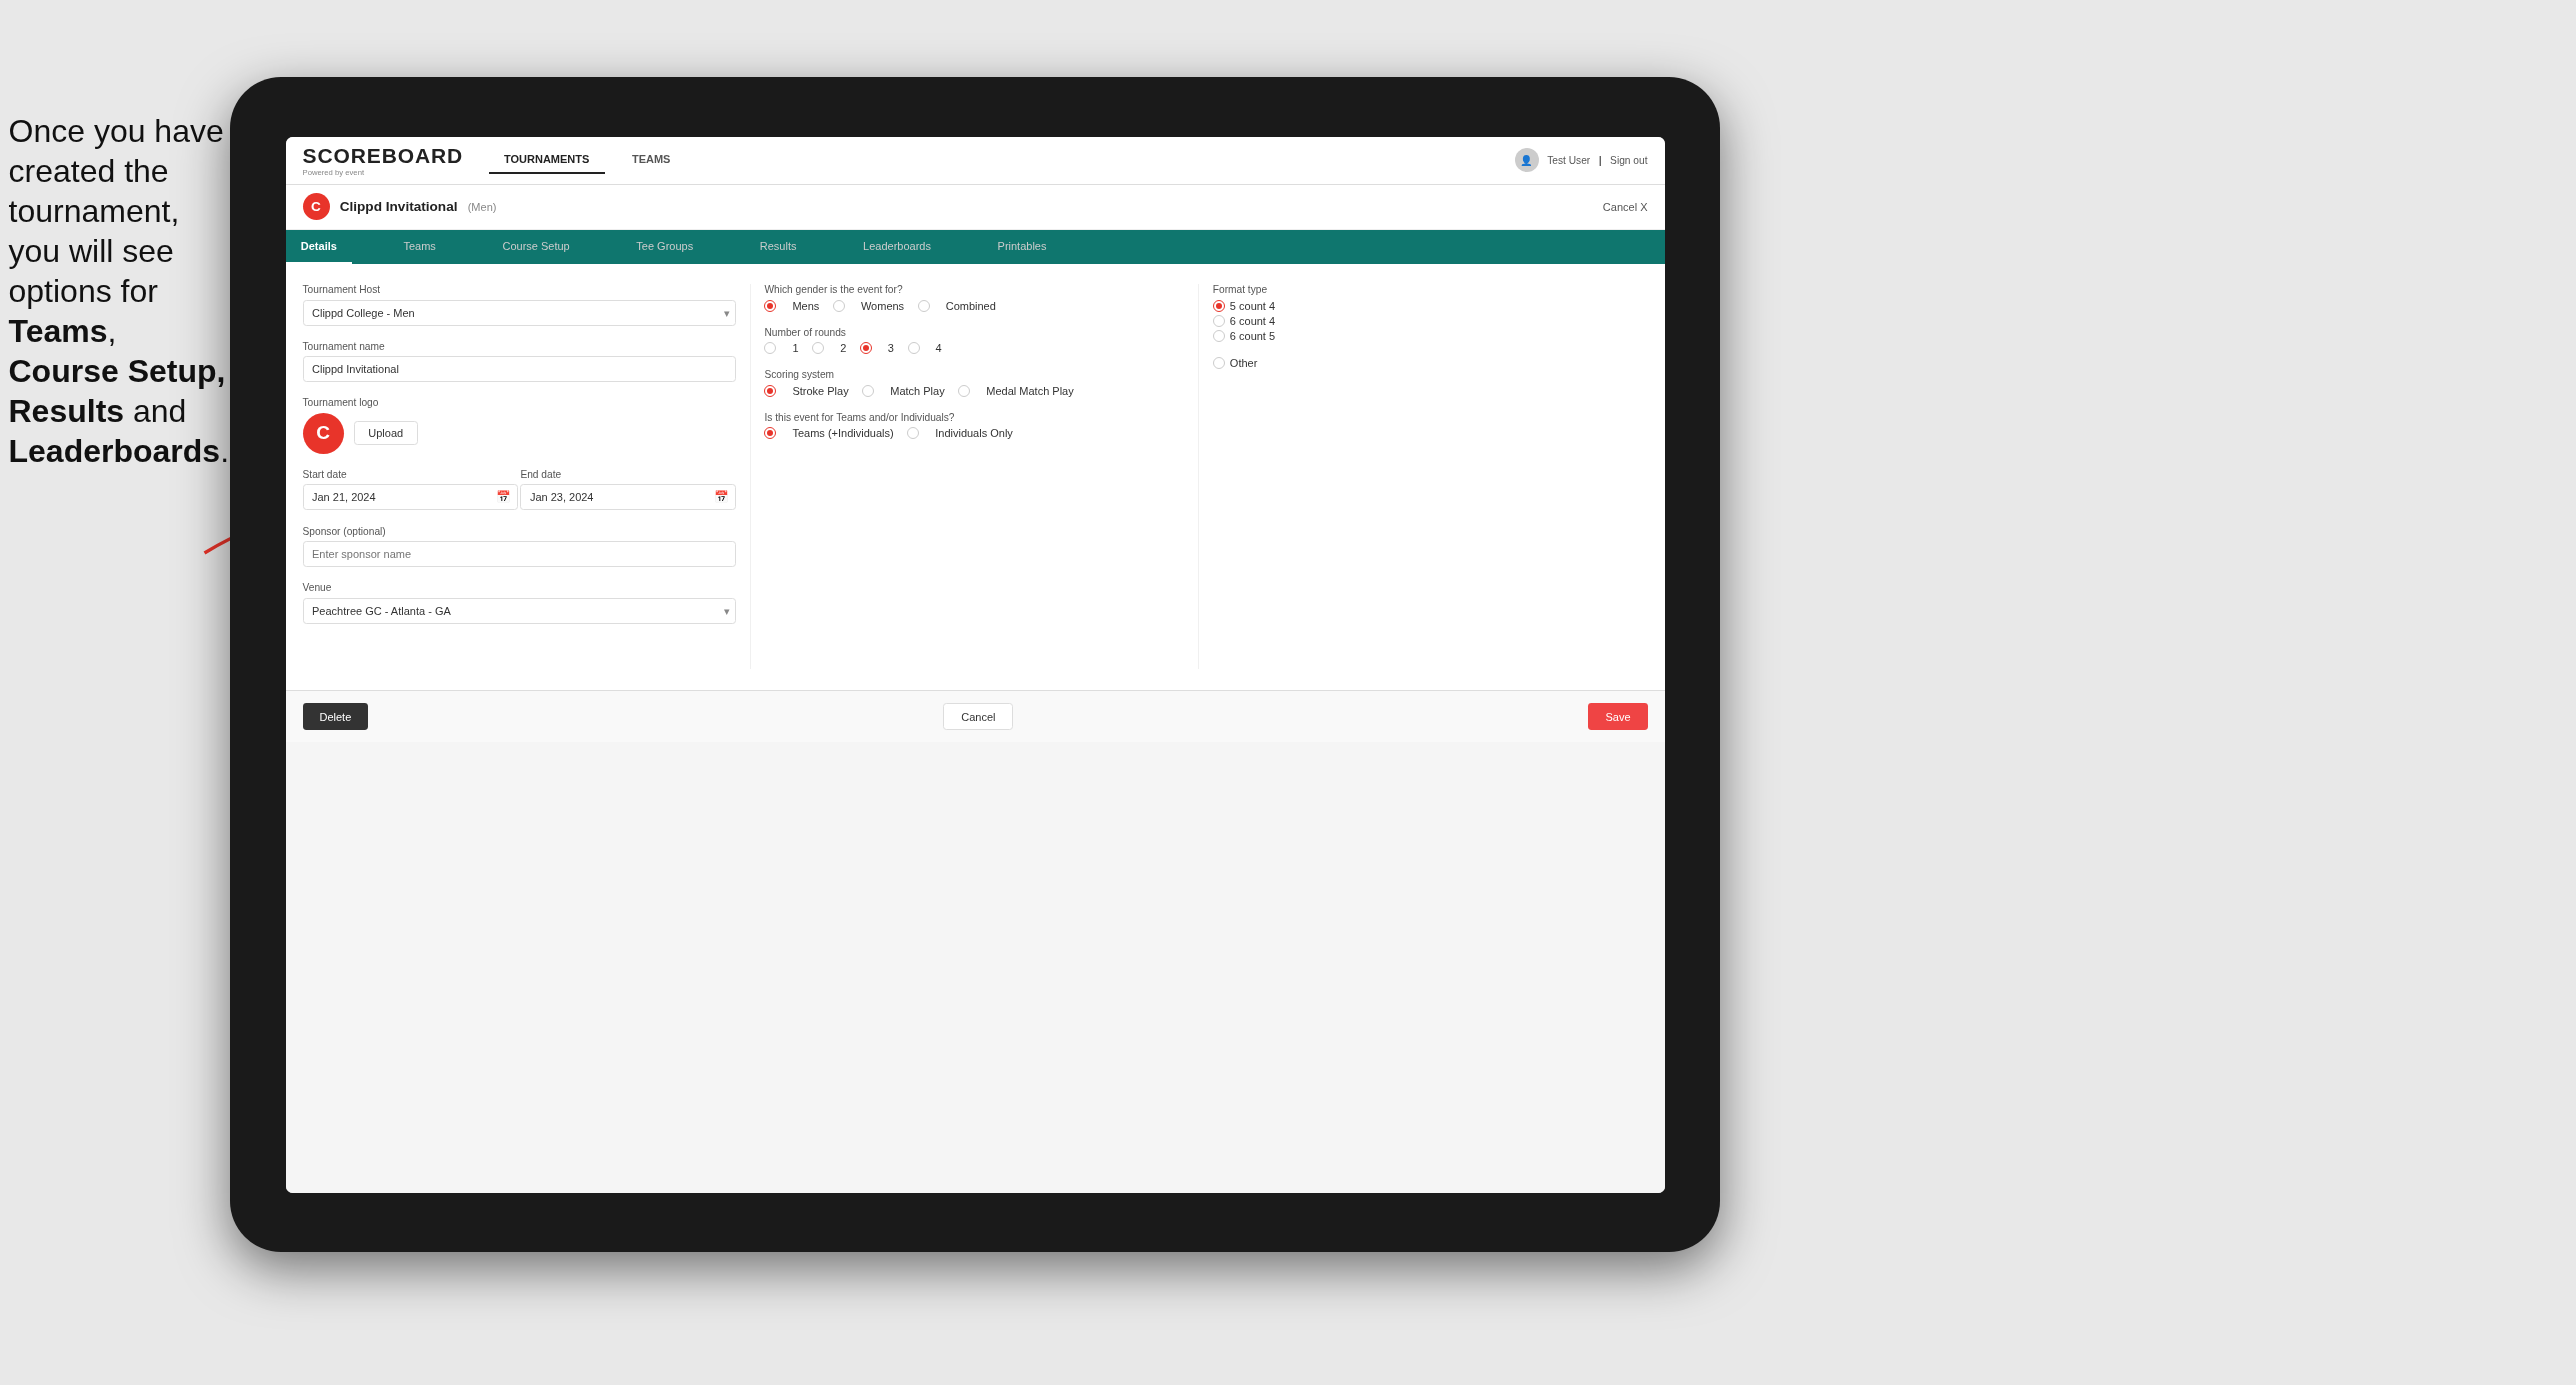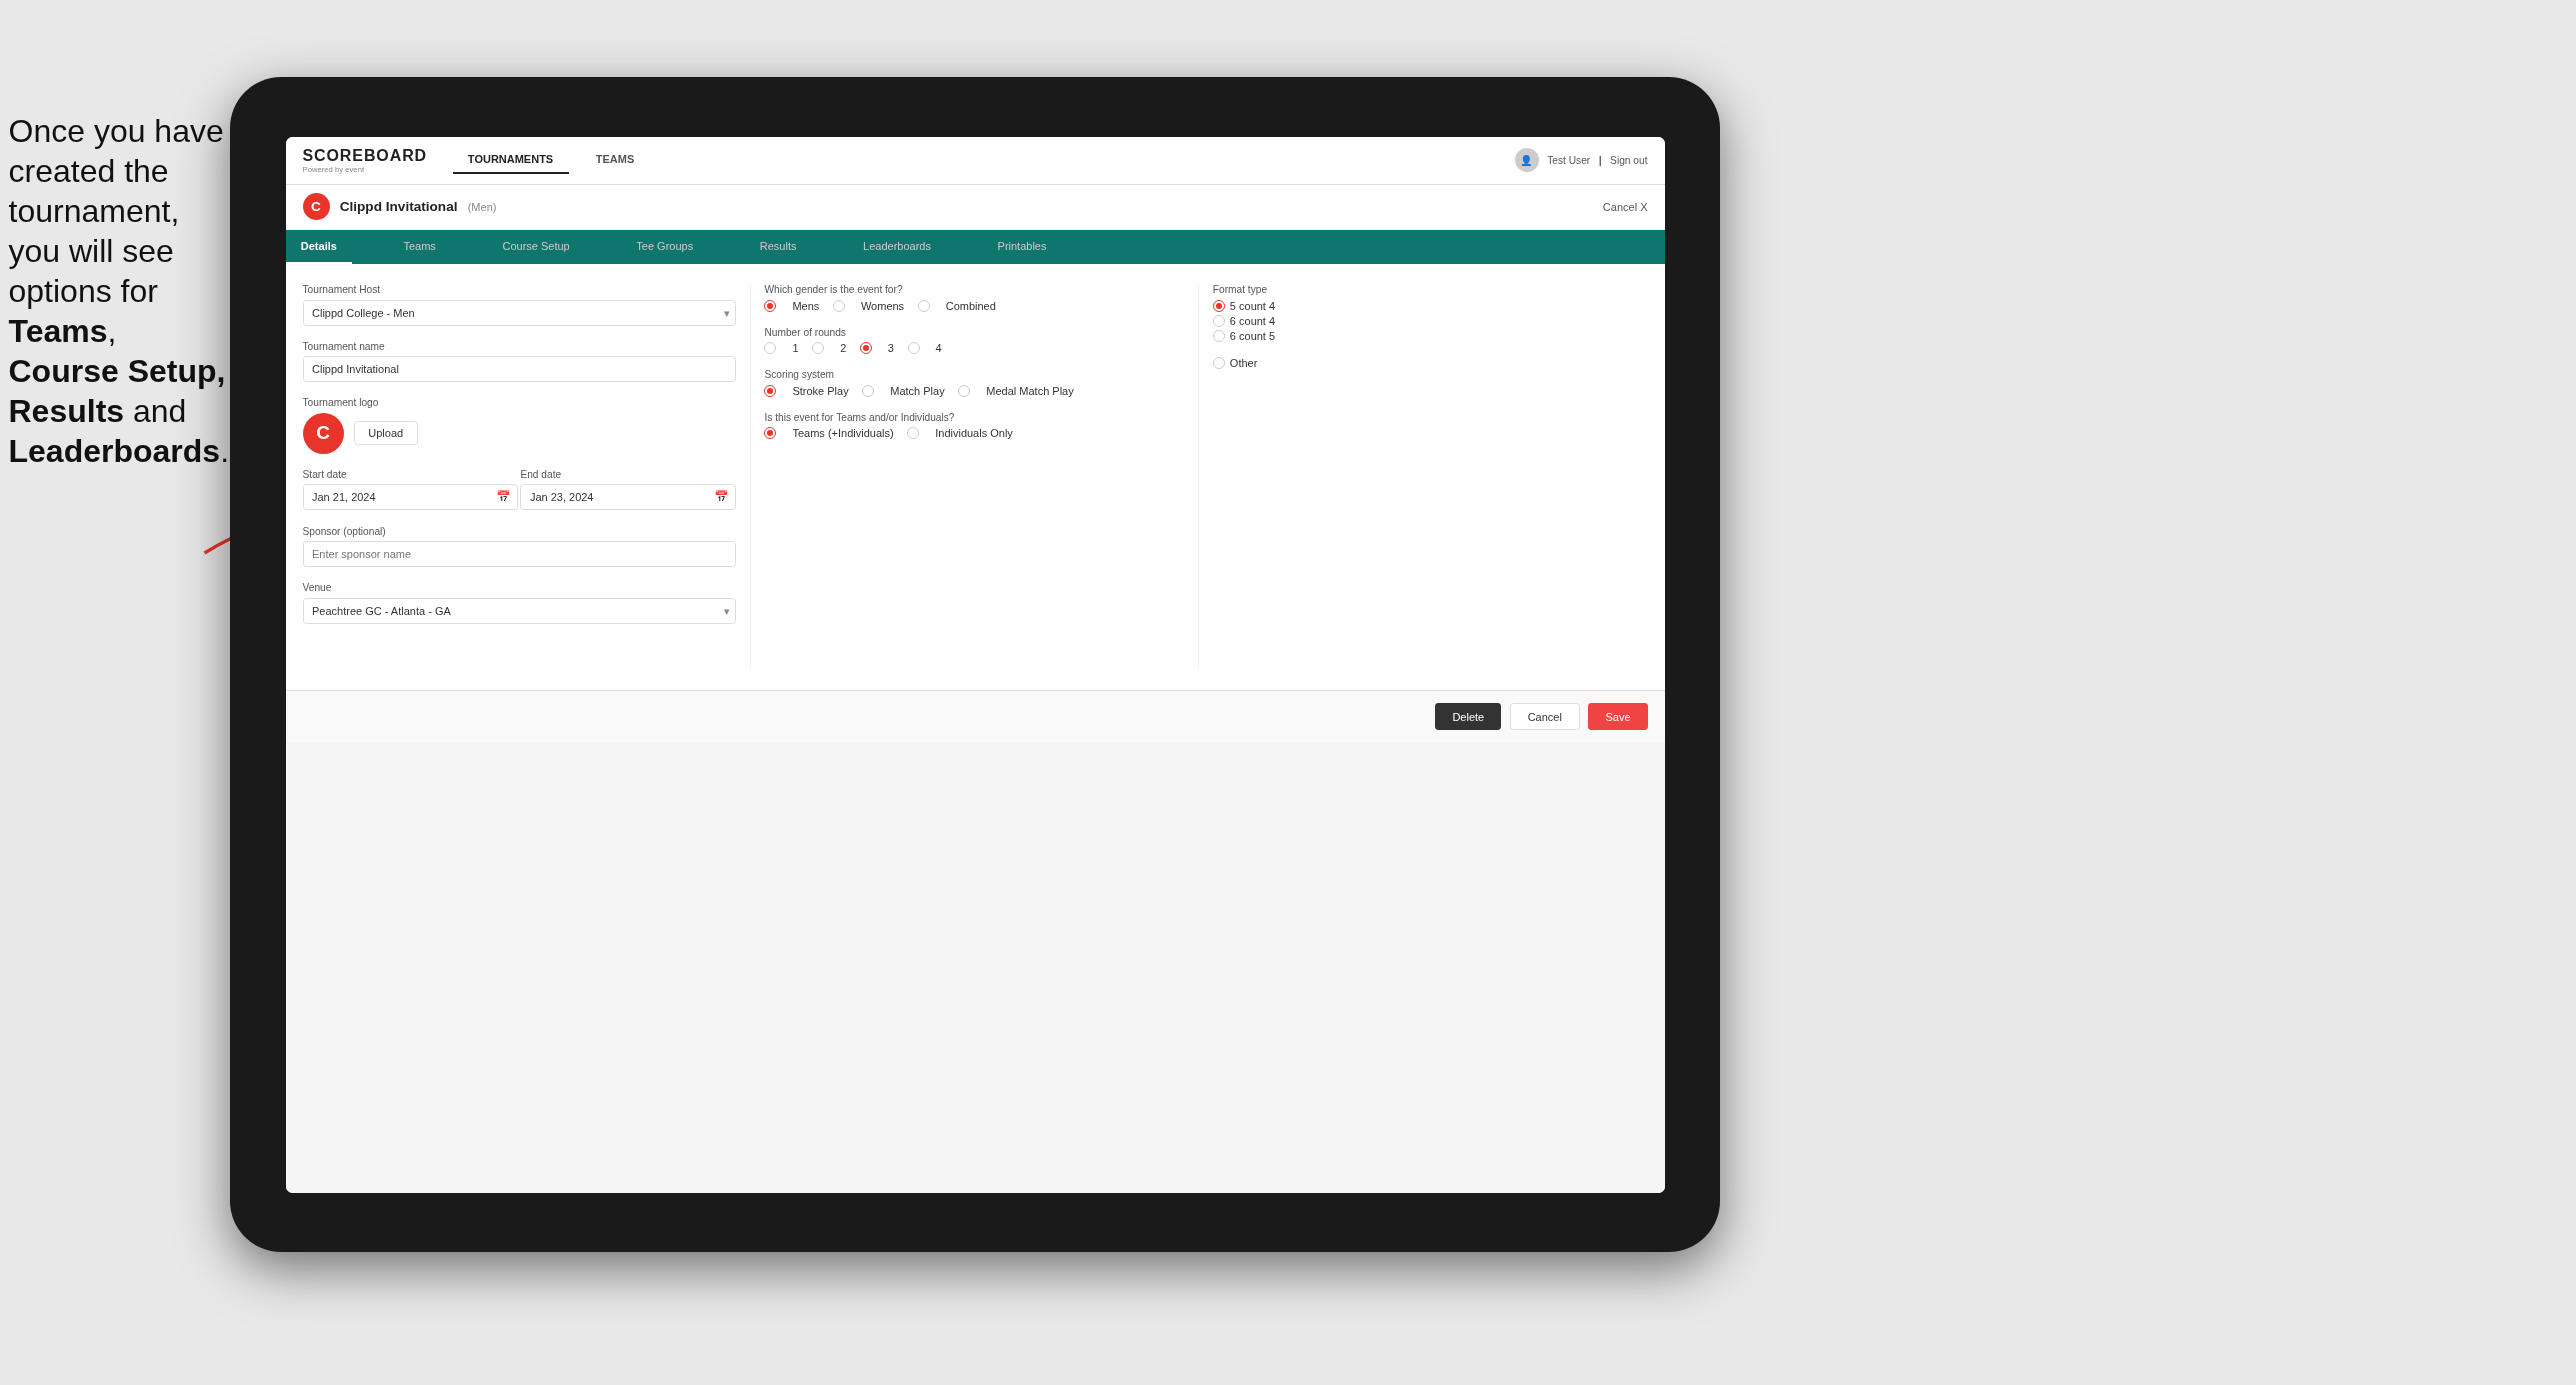--- a/index.html
+++ b/index.html
@@ -77,21 +77,21 @@
       height: 48px;
       flex-shrink: 0;
     }
 
     .logo-area {
       display: flex;
       flex-direction: column;
       margin-right: 25.5px;
     }
     .logo-text {
-      font-size: 16px;
+      font-size: 21px;
       font-weight: 800;
       color: #222;
       letter-spacing: 0.9px;
     }
     .logo-sub {
       font-size: 7.7px;
       color: #888;
     }
 
     .main-nav {
@@ -371,21 +371,21 @@
       font-size: 11px;
       color: #333;
     }
 
     
     .form-footer {
       background: #f9f9f9;
       border-top: 0.9px solid #ddd;
       padding: 12px 17px;
       display: flex;
-      justify-content: flex-end;
+      justify-content: space-between;
       gap: 8.5px;
     }
     .btn-delete {
       padding: 6.8px 17px;
       background: #333;
       color: #fff;
       border: none;
       border-radius: 3.4px;
       font-size: 11px;
       cursor: pointer;

